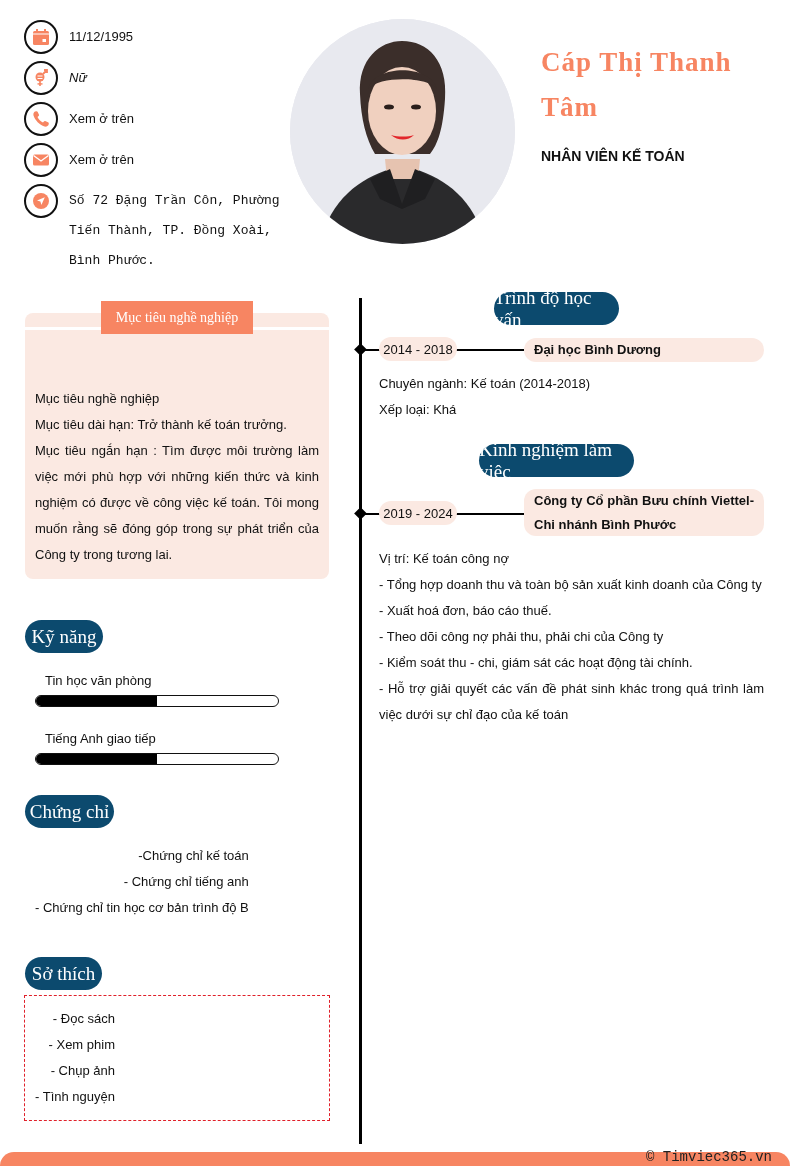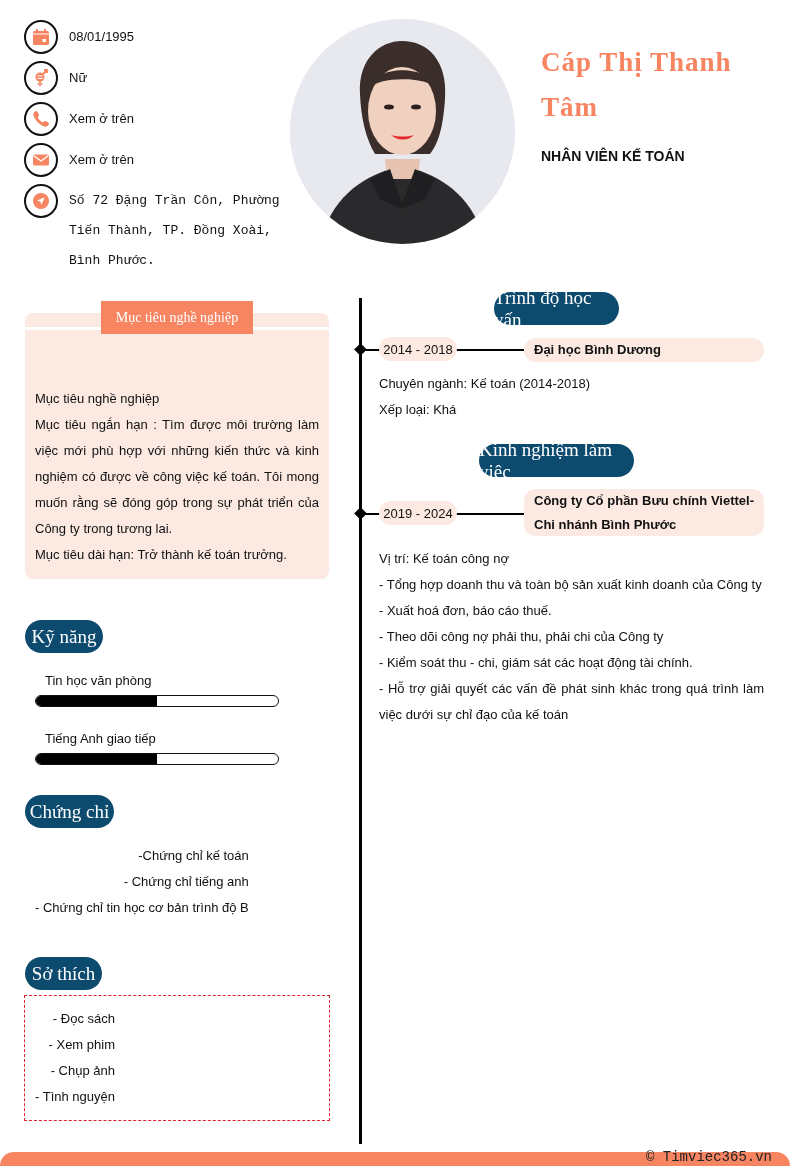--- a/index.html
+++ b/index.html
@@ -58,23 +58,23 @@
   <div class="contact-row" style="top:0px;">
     <span class="contact-icon">
       <svg viewBox="0 0 20 20">
           <rect x="2" y="4" width="16" height="14" rx="1.5" fill="#f78562"></rect>
           <rect x="5" y="2" width="2" height="4" fill="#f78562"></rect>
           <rect x="13" y="2" width="2" height="4" fill="#f78562"></rect>
           <rect x="2" y="6.5" width="16" height="1" fill="#fff"></rect>
           <rect x="11.5" y="12" width="3.5" height="3" fill="#fff"></rect>
         </svg>
     </span>
-    <span class="contact-text">08/01/1995</span>
+    <span class="contact-text">11/12/1995</span>
   </div>
-  <div class="contact-row" style="top:41px;">
+  <div class="contact-row" style="top:41px;font-style:italic;">
     <span class="contact-icon">
       <svg viewBox="0 0 20 20">
           <circle cx="9" cy="9" r="4.5" fill="#f78562"></circle>
           <rect x="6.5" y="7.5" width="5" height="1" fill="#fff"></rect>
           <rect x="6.5" y="10" width="5" height="1" fill="#fff"></rect>
           <rect x="8.2" y="13" width="1.6" height="5" fill="#f78562"></rect>
           <rect x="6.5" y="15.2" width="5" height="1.4" fill="#f78562"></rect>
           <path d="M12 6 L16 2 M13 2 L16 2 L16 5" stroke="#f78562" stroke-width="1.8" fill="none"></path>
         </svg>
     </span>
@@ -125,22 +125,22 @@
 
 <div class="name serif">Cáp Thị Thanh Tâm</div>
 <div class="job-title">NHÂN VIÊN KẾ TOÁN</div>
 
 <div class="objective-box">
   <div class="divider"></div>
 </div>
 <div class="objective-header serif">Mục tiêu nghề nghiệp</div>
 <div class="objective-text">
   <div>Mục tiêu nghề nghiệp</div>
+  <div>Mục tiêu dài hạn: Trở thành kế toán trưởng.</div>
   <div>Mục tiêu ngắn hạn : Tìm được môi trường làm việc mới phù hợp với những kiến thức và kinh nghiệm có được về công việc kế toán. Tôi mong muốn rằng sẽ đóng góp trong sự phát triển của Công ty trong tương lai.</div>
-  <div>Mục tiêu dài hạn: Trở thành kế toán trưởng.</div>
 </div>
 
 <div class="pill serif" style="left:25px; top:620px; width:78px;">Kỹ năng</div>
 <div class="skill-label" style="top:673px;">Tin học văn phòng</div>
 <div class="skill-bar" style="top:695px;">
   <div class="skill-fill" style="width:50%;"></div>
 </div>
 <div class="skill-label" style="top:731px;">Tiếng Anh giao tiếp</div>
 <div class="skill-bar" style="top:753px;">
   <div class="skill-fill" style="width:50%;"></div>

